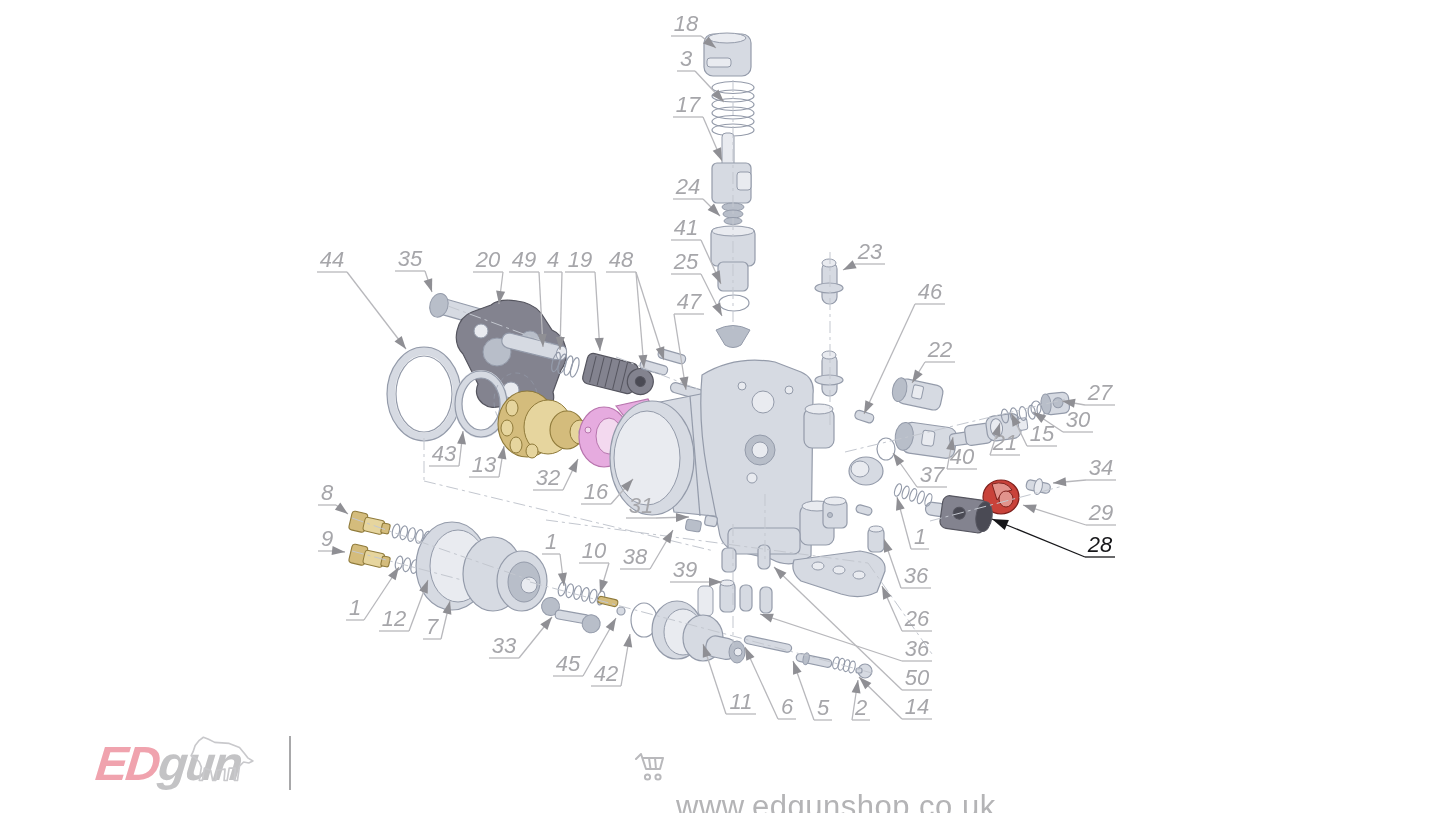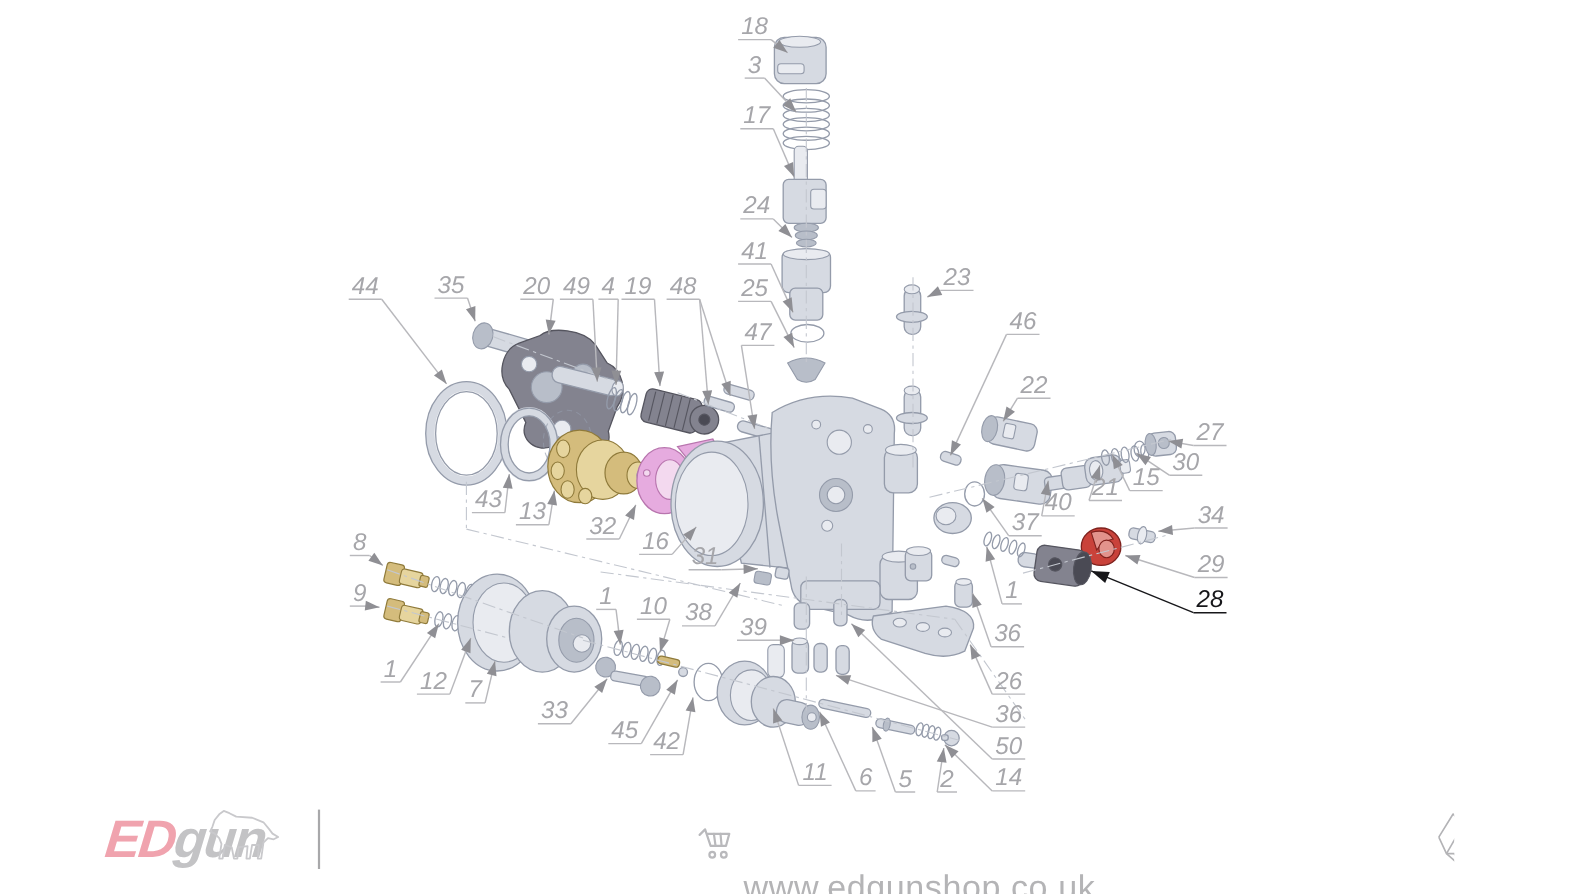--- a/index.html
+++ b/index.html
@@ -1,17 +1,17 @@
 <!DOCTYPE html>
 <html style="--part_fill: #d6dae2; --part_light: #e9ebf0; --part_shade: #b8bec9; --part_stroke: #949baa; --dark_fill: #83838f; --dark_deep: #4a4a54; --dark_stroke: #55555f; --brass_fill: #d4bc7c; --brass_light: #e6d59e; --brass_stroke: #8f7a3a; --pink_fill: #e6abdf; --pink_light: #f3d9ef; --pink_stroke: #b875ae; --red_fill: #c9423a; --red_light: #e2938c; --red_stroke: #7e211d; --label_gray: #a6a6aa; --label_dark: #17171a; --leader_gray: #b8b8bc; --guide_gray: #c3c7cf; --footer_pink: #f0a3ae; --footer_gray: #c3c3c5; --footer_text: #b4b4b6; --footer_icon: #b9b9bc; --divider_gray: #a8a8aa;"><head>
 <meta charset="utf-8">
 <style>
   html,body{margin:0;padding:0;background:#fff;}
   .screen{position:relative;width:1306px;height:813px;background:#ffffff;overflow:hidden;
-          font-family:"Liberation Sans",sans-serif;padding-left:16px;}
+          font-family:"Liberation Sans",sans-serif;}
   svg{position:absolute;left:0;top:0;}
   
   .pf {fill:var(--part_fill);stroke:var(--part_stroke);stroke-width:1.2;}
   .pl {fill:var(--part_light);stroke:var(--part_stroke);stroke-width:1;}
   .psh{fill:var(--part_shade);stroke:var(--part_stroke);stroke-width:1;}
   .dk {fill:var(--dark_fill);stroke:var(--dark_stroke);stroke-width:1.2;}
   .dk2{fill:var(--dark_deep);stroke:var(--dark_stroke);stroke-width:1;}
   .br {fill:var(--brass_fill);stroke:var(--brass_stroke);stroke-width:1.1;}
   .brl{fill:var(--brass_light);stroke:var(--brass_stroke);stroke-width:1;}
   .pk {fill:var(--pink_fill);stroke:var(--pink_stroke);stroke-width:1.2;}

